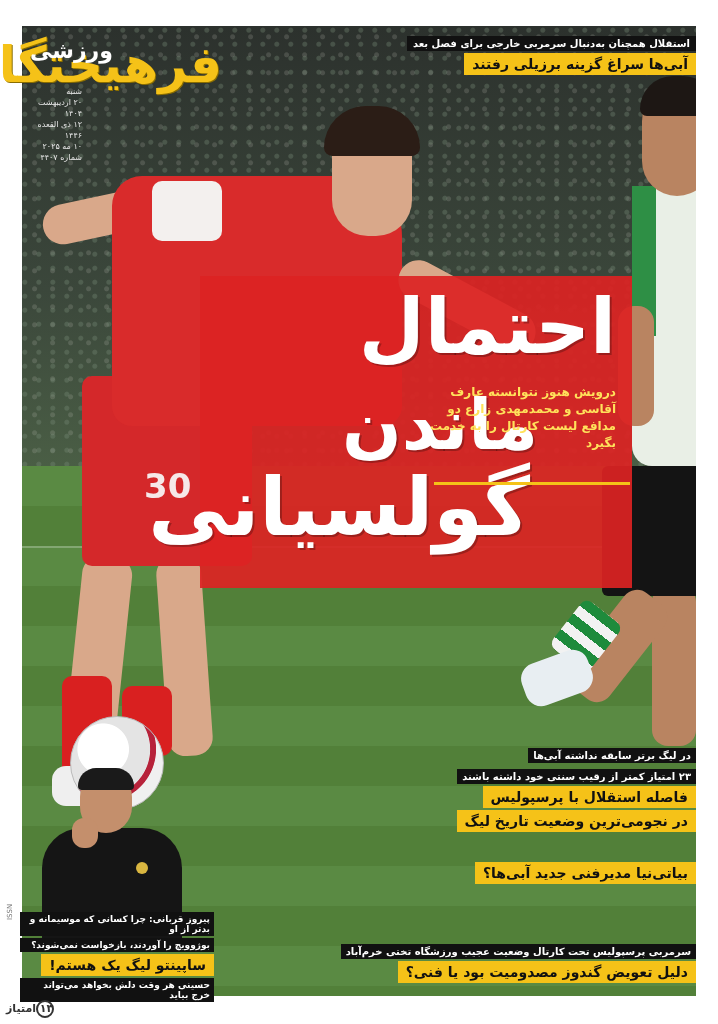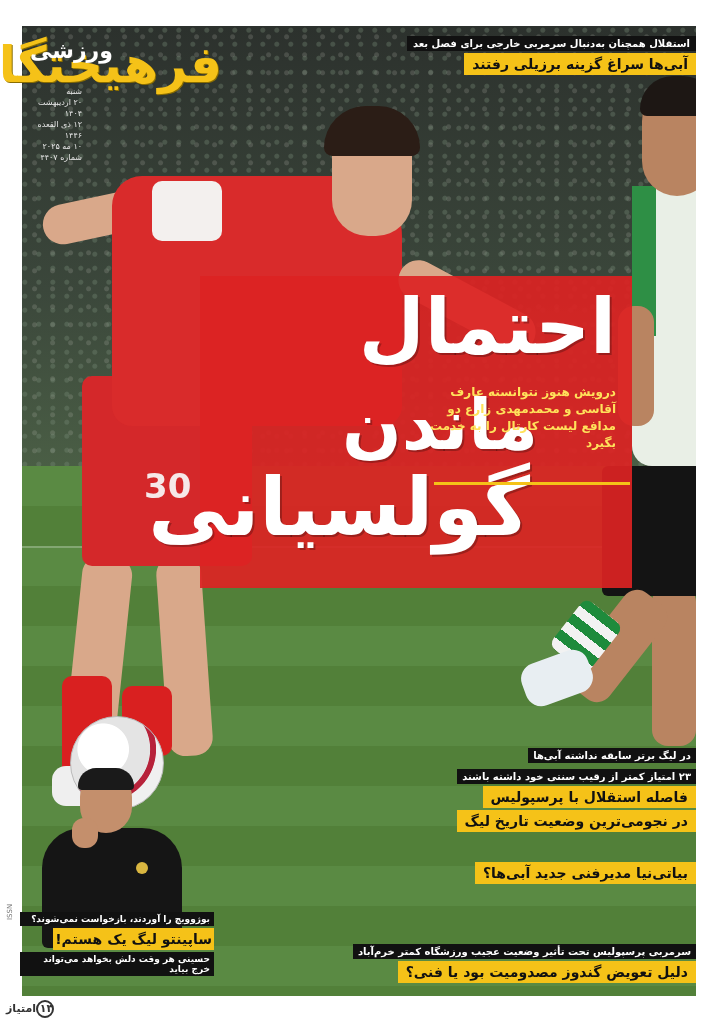--- a/index.html
+++ b/index.html
@@ -82,21 +82,21 @@
   .coach { position: absolute; left: 10px; top: 740px; width: 160px; height: 190px; }
   .coach-head { position: absolute; left: 48px; top: 5px; width: 52px; height: 62px; background: #c48f6c; border-radius: 26px; }
   .coach-hair { position: absolute; left: 46px; top: 2px; width: 56px; height: 22px; background: #1a1a1a; border-radius: 28px 28px 6px 6px; }
   .coach-body { position: absolute; left: 10px; top: 62px; width: 140px; height: 120px; background: #151515; border-radius: 40px 40px 6px 6px; }
   .coach-hand { position: absolute; left: 40px; top: 52px; width: 26px; height: 30px; background: #c48f6c; border-radius: 12px; }
   .coach-badge { position: absolute; left: 104px; top: 96px; width: 12px; height: 12px; background: #d9b640; border-radius: 50%; }
 
   .story-left { position: absolute; left: 20px; text-align: right; direction: rtl; }
   .sl1 { top: 912px; width: 194px; }
   .sl-kicker { display: block; background: #111111; color: #ffffff; font: bold 9px "DejaVu Sans", sans-serif; padding: 2px 4px; margin-bottom: 2px; }
-  .sl-headline { display: inline-block; background: #f5c218; color: #111111; font: bold 14px "DejaVu Sans", sans-serif; padding: 3px 2px; margin-bottom: 2px; }
+  .sl-headline { display: inline-block; background: #f5c218; color: #111111; font: bold 14px "DejaVu Sans", sans-serif; padding: 3px 8px; margin-bottom: 2px; }
 
   .side-code { position: absolute; left: 6px; top: 920px; transform: rotate(-90deg); transform-origin: left top; font: 7px "DejaVu Sans", sans-serif; color: #777; white-space: nowrap; }
 
   .footer-watermark { position: absolute; left: 0; top: 996px; width: 60px; height: 28px; }
   .wm-text { position: absolute; left: 6px; top: 6px; font: bold 11px "DejaVu Sans", sans-serif; color: #333; direction: rtl; }
   .wm-icon { position: absolute; left: 36px; top: 4px; width: 18px; height: 18px; border-radius: 50%; border: 2px solid #333; box-sizing: border-box; }
 </style>
 </head>
 <body>
 
@@ -173,25 +173,26 @@
   <span class="row"><span class="kicker">۲۳ امتیاز کمتر از رقیب سنتی خود داشته باشند</span></span>
   <span class="row"><span class="headline">فاصله استقلال با پرسپولیس</span></span>
   <span class="row"><span class="headline">در نجومی‌ترین وضعیت تاریخ لیگ</span></span>
 </div>
 
 <div class="story s2">
   <span class="row"><span class="headline">بیاتی‌نیا مدیرفنی جدید آبی‌ها؟</span></span>
 </div>
 
 <div class="story s3">
-  <span class="row"><span class="kicker">سرمربی پرسپولیس تحت تأثیر وضعیت عجیب ورزشگاه کمتر خرم‌آباد</span></span>
+  <span class="row"><span class="kicker">سرمربی پرسپولیس تحت کارتال وضعیت عجیب ورزشگاه تختی خرم‌آباد</span></span>
   <span class="row"><span class="headline">دلیل تعویض گندوز مصدومیت بود یا فنی؟</span></span>
 </div>
 
 <div class="story-left sl1">
+  <span class="sl-kicker">پیروز قربانی: چرا کسانی که موسیمانه و بدتر از او</span>
   <span class="sl-kicker">بوژوویچ را آوردند، بازخواست نمی‌شوند؟</span>
   <span class="sl-headline">ساپینتو لیگ یک هستم!</span>
   <span class="sl-kicker">حسینی هر وقت دلش بخواهد می‌تواند خرج بیاید</span>
 </div>
 
 <div class="side-code">ISSN</div>
 
 <div class="footer-watermark">
   <span class="wm-text">۱۳ امتیاز</span>
   <span class="wm-icon"></span>

